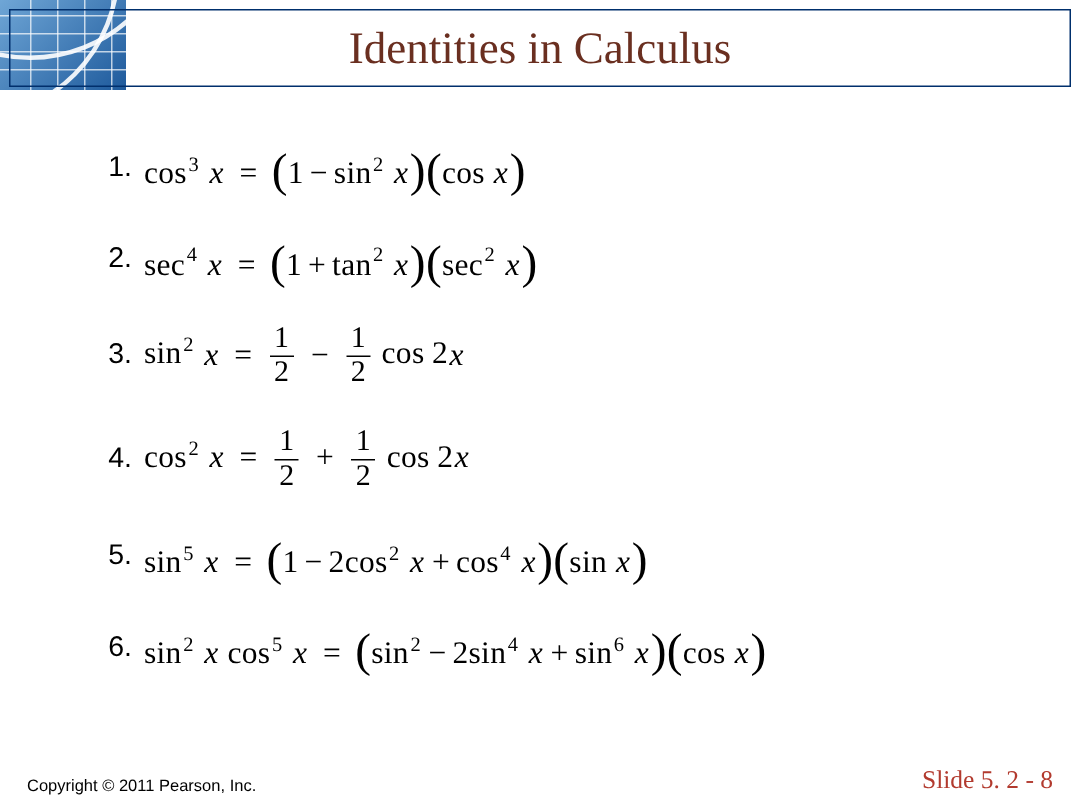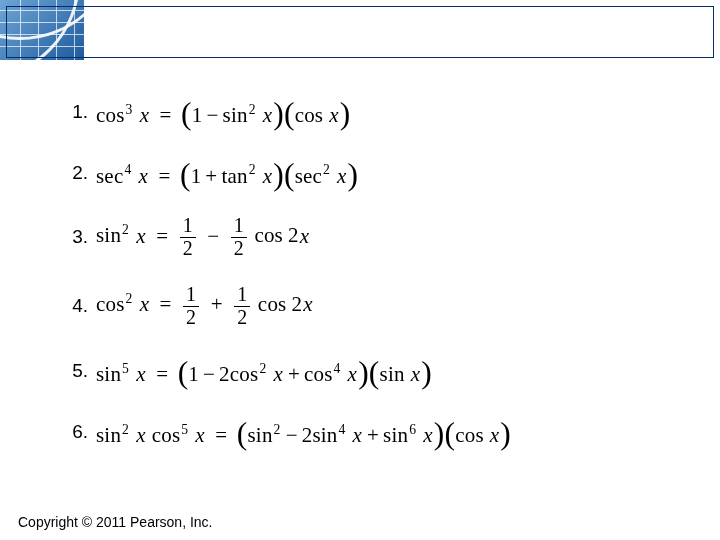--- a/index.html
+++ b/index.html
@@ -23,21 +23,21 @@
   sup.p { font-size: 0.65em; vertical-align: 0.6em; line-height: 0; margin-left: 1px; margin-right: 1px; }
   .fn { font-style: normal; }
   .var { font-style: italic; margin: 0 1px; }
   .paren { font-size: 1.5em; position: relative; top: 0.07em; font-weight: 300; }
   .frac { display: inline-block; text-align: center; vertical-align: middle; font-size: 0.95em; line-height: 1; margin: 0 2px; }
   .frac .fn2 { display:block; border-bottom: 1.3px solid #000; padding: 0 3px 1px 3px; }
   .frac .fd { display:block; padding-top: 1px; }
   .gap { display:inline-block; width: 5px; }
   .minus, .plus, .eq { margin: 0 4px; }
 
-  .footer { position: absolute; bottom: 10px; left: 18px; font-family: Arial, sans-serif; font-size: 14px; color: #000; }
+  .footer { position: absolute; bottom: 10px; left: 18px; font-family: Arial, sans-serif; font-size: 11px; color: #000; }
   .slidenum { position: absolute; bottom: 10px; right: 18px; font-family: "Times New Roman", serif; font-size: 17px; color: #b23a2e; }
 </style>
 </head>
 <body>
 
 <div class="slide">
 
   <div class="topbar">
     <div class="logo">
       <div class="arc"></div>
@@ -47,20 +47,21 @@
       <div class="line hline" style="top:34px;"></div>
       <div class="line hline" style="top:46px;"></div>
       <div class="line vline" style="left:20px;"></div>
       <div class="line vline" style="left:38px;"></div>
       <div class="line vline" style="left:56px;"></div>
       <div class="line vline" style="left:74px;"></div>
     </div>
     <div class="border"></div>
   </div>
 
+  <div class="title">Identities in Calculus</div>
 
   <div class="content">
 
     <div class="eqrow">
       <span class="num">1.</span>
       <span class="math">
         <span class="fn">cos</span><sup class="p">3</sup><span class="gap"></span><span class="var">x</span>
         <span class="eq">=</span>
         <span class="paren">(</span><span>1</span><span class="minus">−</span><span class="fn">sin</span><sup class="p">2</sup><span class="gap"></span><span class="var">x</span><span class="paren">)</span><span class="paren">(</span><span class="fn">cos</span><span class="gap"></span><span class="var">x</span><span class="paren">)</span>
       </span>
@@ -113,13 +114,14 @@
       <span class="math">
         <span class="fn">sin</span><sup class="p">2</sup><span class="gap"></span><span class="var">x</span><span class="gap"></span><span class="fn">cos</span><sup class="p">5</sup><span class="gap"></span><span class="var">x</span>
         <span class="eq">=</span>
         <span class="paren">(</span><span class="fn">sin</span><sup class="p">2</sup><span class="minus">−</span><span>2</span><span class="fn">sin</span><sup class="p">4</sup><span class="gap"></span><span class="var">x</span><span class="plus">+</span><span class="fn">sin</span><sup class="p">6</sup><span class="gap"></span><span class="var">x</span><span class="paren">)</span><span class="paren">(</span><span class="fn">cos</span><span class="gap"></span><span class="var">x</span><span class="paren">)</span>
       </span>
     </div>
 
   </div>
 
   <div class="footer">Copyright © 2011 Pearson, Inc.</div>
+  <div class="slidenum">Slide 5. 2 - 8</div>
 </div>
 
 </body></html>

